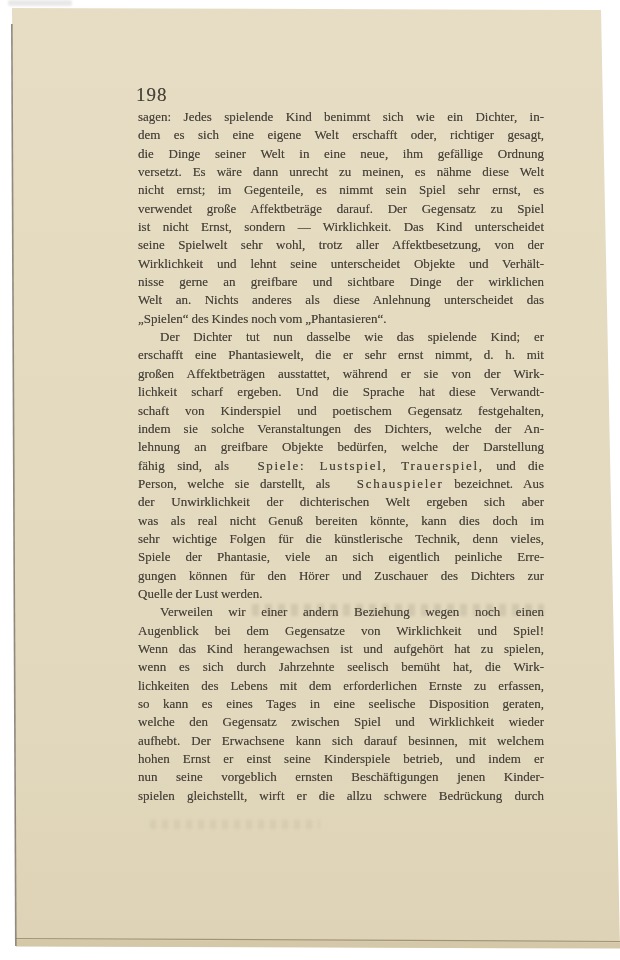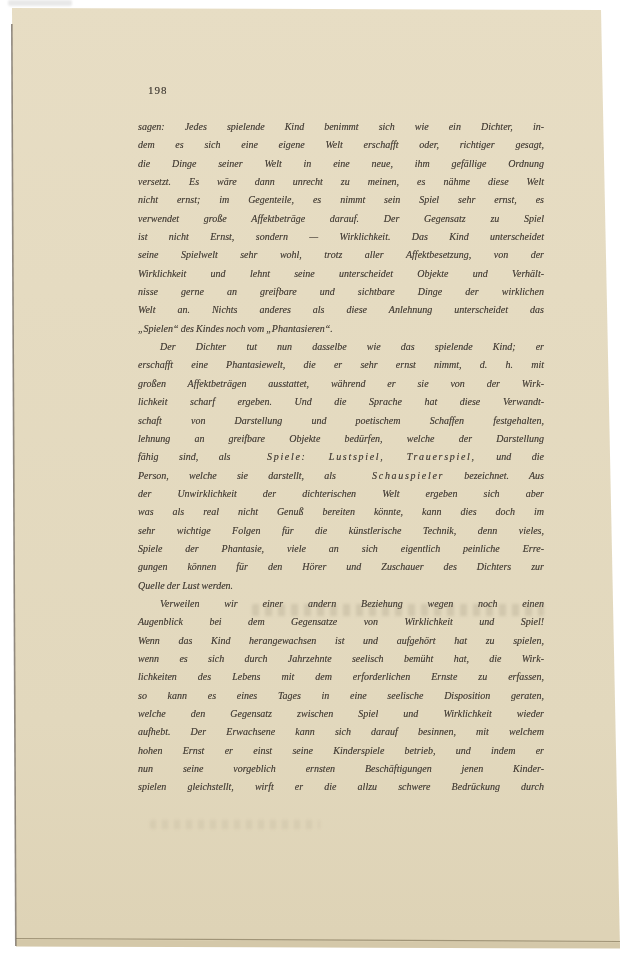--- a/index.html
+++ b/index.html
@@ -20,31 +20,30 @@
     overflow:hidden;
     font-family:"Liberation Serif","DejaVu Serif",serif;
   }
   .page{
     position:absolute;inset:0;
     clip-path:polygon(12px 8px,601px 10px,620px 948px,16px 946px);
     background:linear-gradient(180deg,#e7ddc4 0%,var(--paper) 30%,var(--paper-mid) 75%,#ded3b6 97%);
   }
   .edge-svg{position:absolute;inset:0;pointer-events:none;}
   .page-number{
-    position:absolute;left:148px;top:84px;
-    font-size:11px;color:var(--ink);
+    position:absolute;left:136px;top:84px;
+    font-size:19px;color:var(--ink);
     letter-spacing:1px;
     text-shadow:0 0 .4px rgba(60,50,40,.5);
   }
   .text{
-    position:absolute;left:138px;top:118px;width:406px;
-    font-size:10px;color:var(--ink);
+    position:absolute;left:138px;top:108px;width:406px;
+    font-size:13px;color:var(--ink);
     word-spacing:-0.4px;
     text-shadow:0 0 .4px rgba(60,50,40,.55);
-    font-style:italic;
   }
   .line{
     height:18.35px;line-height:18.35px;
     text-align:justify;
     text-align-last:justify;
     white-space:normal;
     overflow:visible;
   }
   .line.pend{text-align-last:left;}
   .line.indent{text-indent:22px;}
@@ -81,21 +80,22 @@
       <div class="line"><span>ist nicht Ernst, sondern — Wirklichkeit. Das Kind unterscheidet</span></div>
       <div class="line"><span>seine Spielwelt sehr wohl, trotz aller Affektbesetzung, von der</span></div>
       <div class="line"><span>Wirklichkeit und lehnt seine unterscheidet Objekte und Verhält-</span></div>
       <div class="line"><span>nisse gerne an greifbare und sichtbare Dinge der wirklichen</span></div>
       <div class="line"><span>Welt an. Nichts anderes als diese Anlehnung unterscheidet das</span></div>
       <div class="line pend"><span>„Spielen“ des Kindes noch vom „Phantasieren“.</span></div>
       <div class="line indent"><span>Der Dichter tut nun dasselbe wie das spielende Kind; er</span></div>
       <div class="line"><span>erschafft eine Phantasiewelt, die er sehr ernst nimmt, d. h. mit</span></div>
       <div class="line"><span>großen Affektbeträgen ausstattet, während er sie von der Wirk-</span></div>
       <div class="line"><span>lichkeit scharf ergeben. Und die Sprache hat diese Verwandt-</span></div>
-      <div class="line"><span>schaft von Darstellung und poetischem Schaffen festgehalten,</span></div>
+      <div class="line"><span>schaft von Kinderspiel und poetischem Gegensatz festgehalten,</span></div>
+      <div class="line"><span>indem sie solche Veranstaltungen des Dichters, welche der An-</span></div>
       <div class="line"><span>lehnung an greifbare Objekte bedürfen, welche der Darstellung</span></div>
       <div class="line"><span>fähig sind, als </span><span class="sperr">Spiele: Lustspiel, Trauerspiel,</span><span> und die</span></div>
       <div class="line"><span>Person, welche sie darstellt, als </span><span class="sperr">Schauspieler</span><span> bezeichnet. Aus</span></div>
       <div class="line"><span>der Unwirklichkeit der dichterischen Welt ergeben sich aber</span></div>
       <div class="line"><span>was als real nicht Genuß bereiten könnte, kann dies doch im</span></div>
       <div class="line"><span>sehr wichtige Folgen für die künstlerische Technik, denn vieles,</span></div>
       <div class="line"><span>Spiele der Phantasie, viele an sich eigentlich peinliche Erre-</span></div>
       <div class="line"><span>gungen können für den Hörer und Zuschauer des Dichters zur</span></div>
       <div class="line pend"><span>Quelle der Lust werden.</span></div>
       <div class="line indent"><span>Verweilen wir einer andern Beziehung wegen noch einen</span></div>

